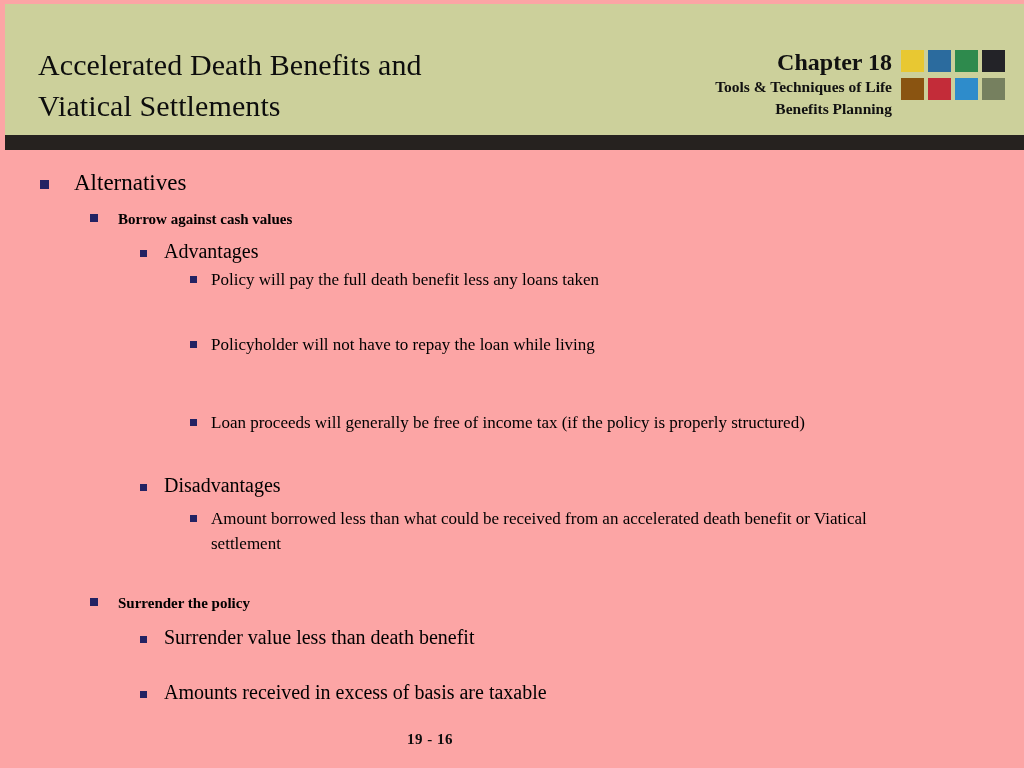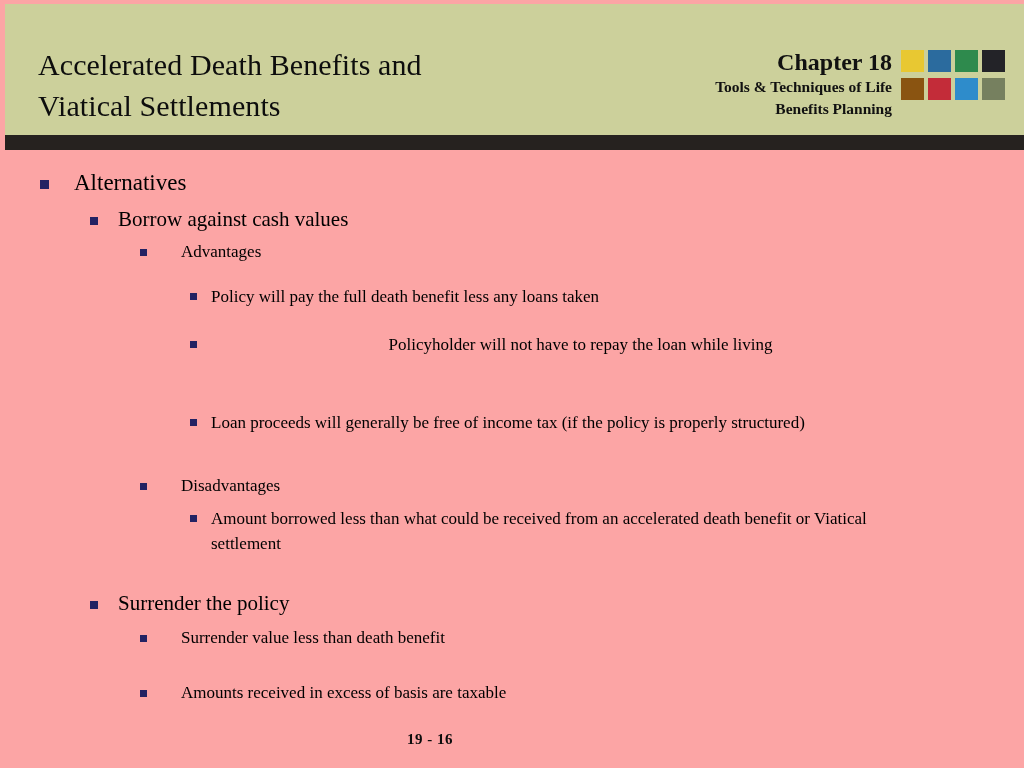--- a/index.html
+++ b/index.html
@@ -113,24 +113,24 @@
 
   .bullet-text {
     flex: 1 1 auto;
     color: #000000;
   }
 
   
   .lvl1 { font-size: 23px; line-height: 29px; }
   .lvl1 .bullet-mark { width: 9px; height: 9px; margin-right: 25px; }
 
-  .lvl2 { font-size: 21px; line-height: 26px; }
+  .lvl2 { font-size: 15px; line-height: 26px; font-weight: bold; }
   .lvl2 .bullet-mark { width: 8px; height: 8px; margin-right: 20px; }
 
-  .lvl3 { font-size: 17px; line-height: 23px; gap: 17px; }
+  .lvl3 { font-size: 20px; line-height: 23px; }
   .lvl3 .bullet-mark { width: 7px; height: 7px; margin-right: 17px; }
 
   .lvl4 { font-size: 17px; line-height: 25px; }
   .lvl4 .bullet-mark { width: 7px; height: 7px; margin-right: 14px; }
 
   
   .footer {
     position: absolute;
     left: 16px;
     top: 731px;
@@ -179,25 +179,25 @@
         <span class="bullet-text">Alternatives</span>
       </div>
       <div class="bullet-row lvl2" style="left: 90px; top: 56px; width: 600px;">
         <span class="bullet-mark" style="background: rgb(35, 34, 99);"></span>
         <span class="bullet-text">Borrow against cash values</span>
       </div>
       <div class="bullet-row lvl3" style="left: 140px; top: 90px; width: 600px;">
         <span class="bullet-mark" style="background: rgb(35, 34, 99);"></span>
         <span class="bullet-text">Advantages</span>
       </div>
-      <div class="bullet-row lvl4" style="left: 190px; top: 134px; width: 760px;">
+      <div class="bullet-row lvl4" style="left: 190px; top: 117px; width: 760px;">
         <span class="bullet-mark" style="background: rgb(35, 34, 99);"></span>
         <span class="bullet-text">Policy will pay the full death benefit less any loans taken</span>
       </div>
-      <div class="bullet-row lvl4" style="left: 190px; top: 182px; width: 760px; text-align: center;">
+      <div class="bullet-row lvl4" style="left: 190px; top: 182px; width: 760px;">
         <span class="bullet-mark" style="background: rgb(35, 34, 99);"></span>
         <span class="bullet-text">Policyholder will not have to repay the loan while living</span>
       </div>
       <div class="bullet-row lvl4" style="left: 190px; top: 240px; width: 730px; margin-top: 20px;">
         <span class="bullet-mark" style="background: rgb(35, 34, 99);"></span>
         <span class="bullet-text">Loan proceeds will generally be free of income tax (if the policy is properly structured)</span>
       </div>
       <div class="bullet-row lvl3" style="left: 140px; top: 324px; width: 600px;">
         <span class="bullet-mark" style="background: rgb(35, 34, 99);"></span>
         <span class="bullet-text">Disadvantages</span>

